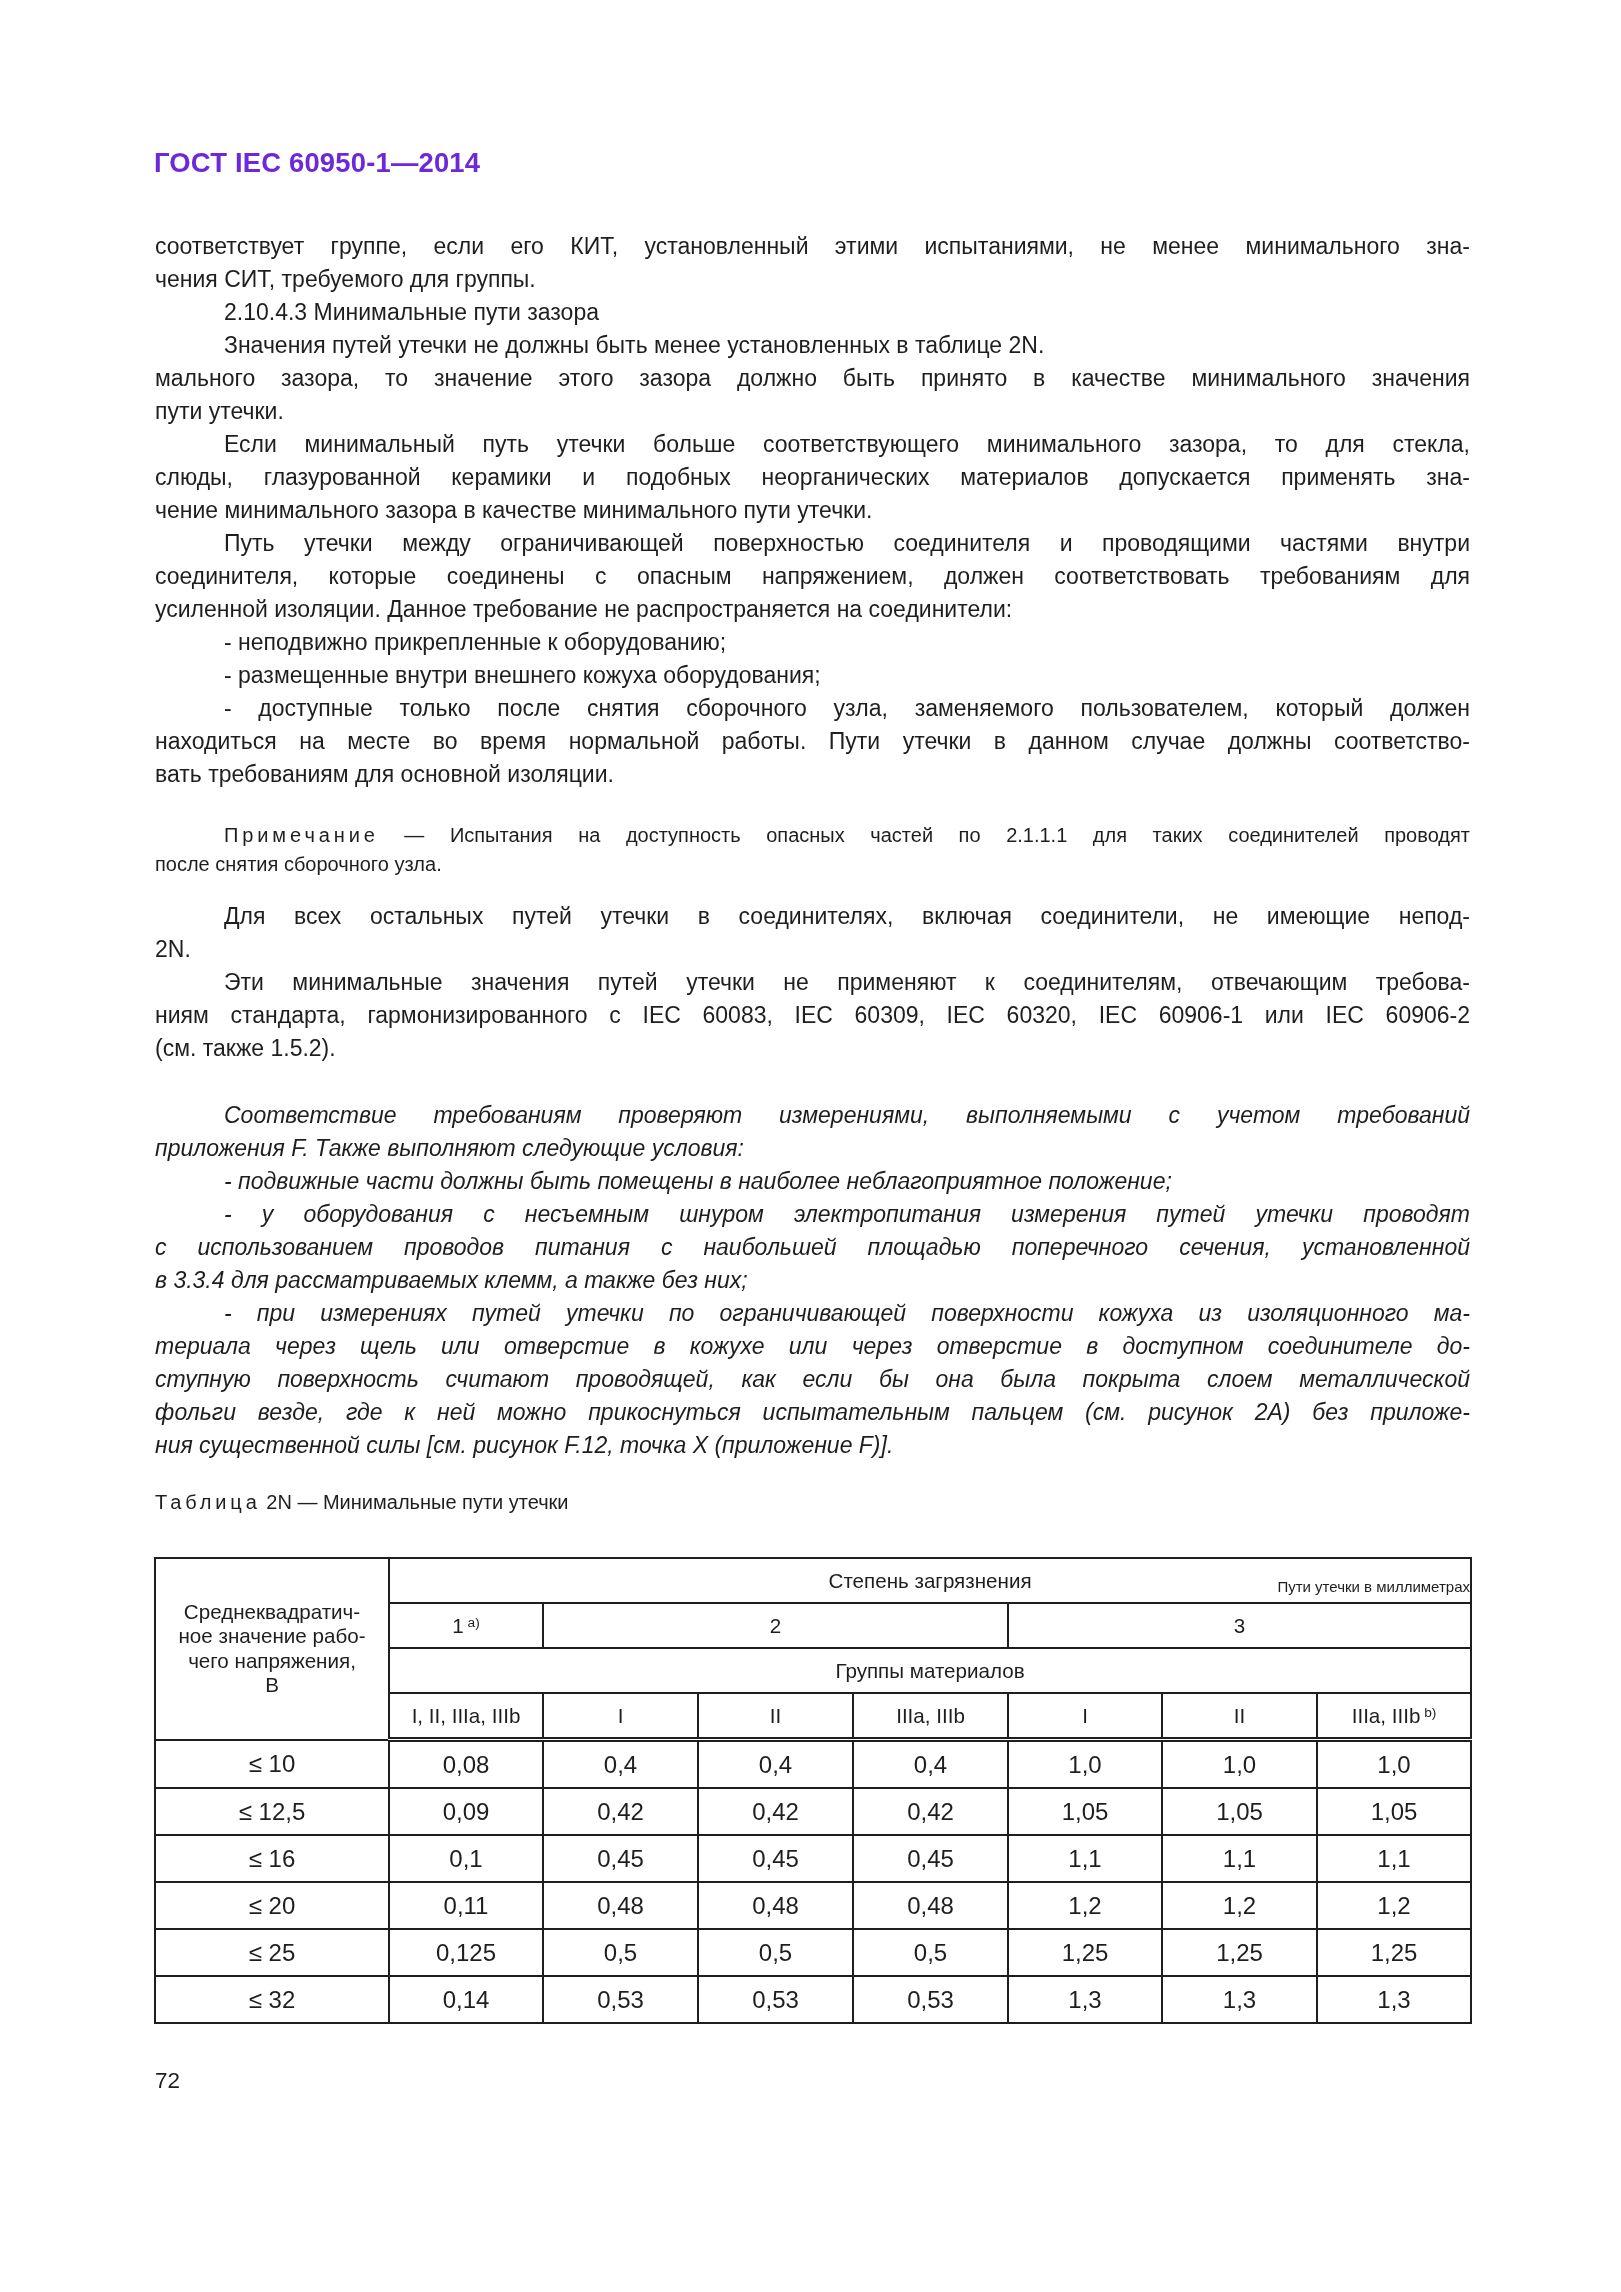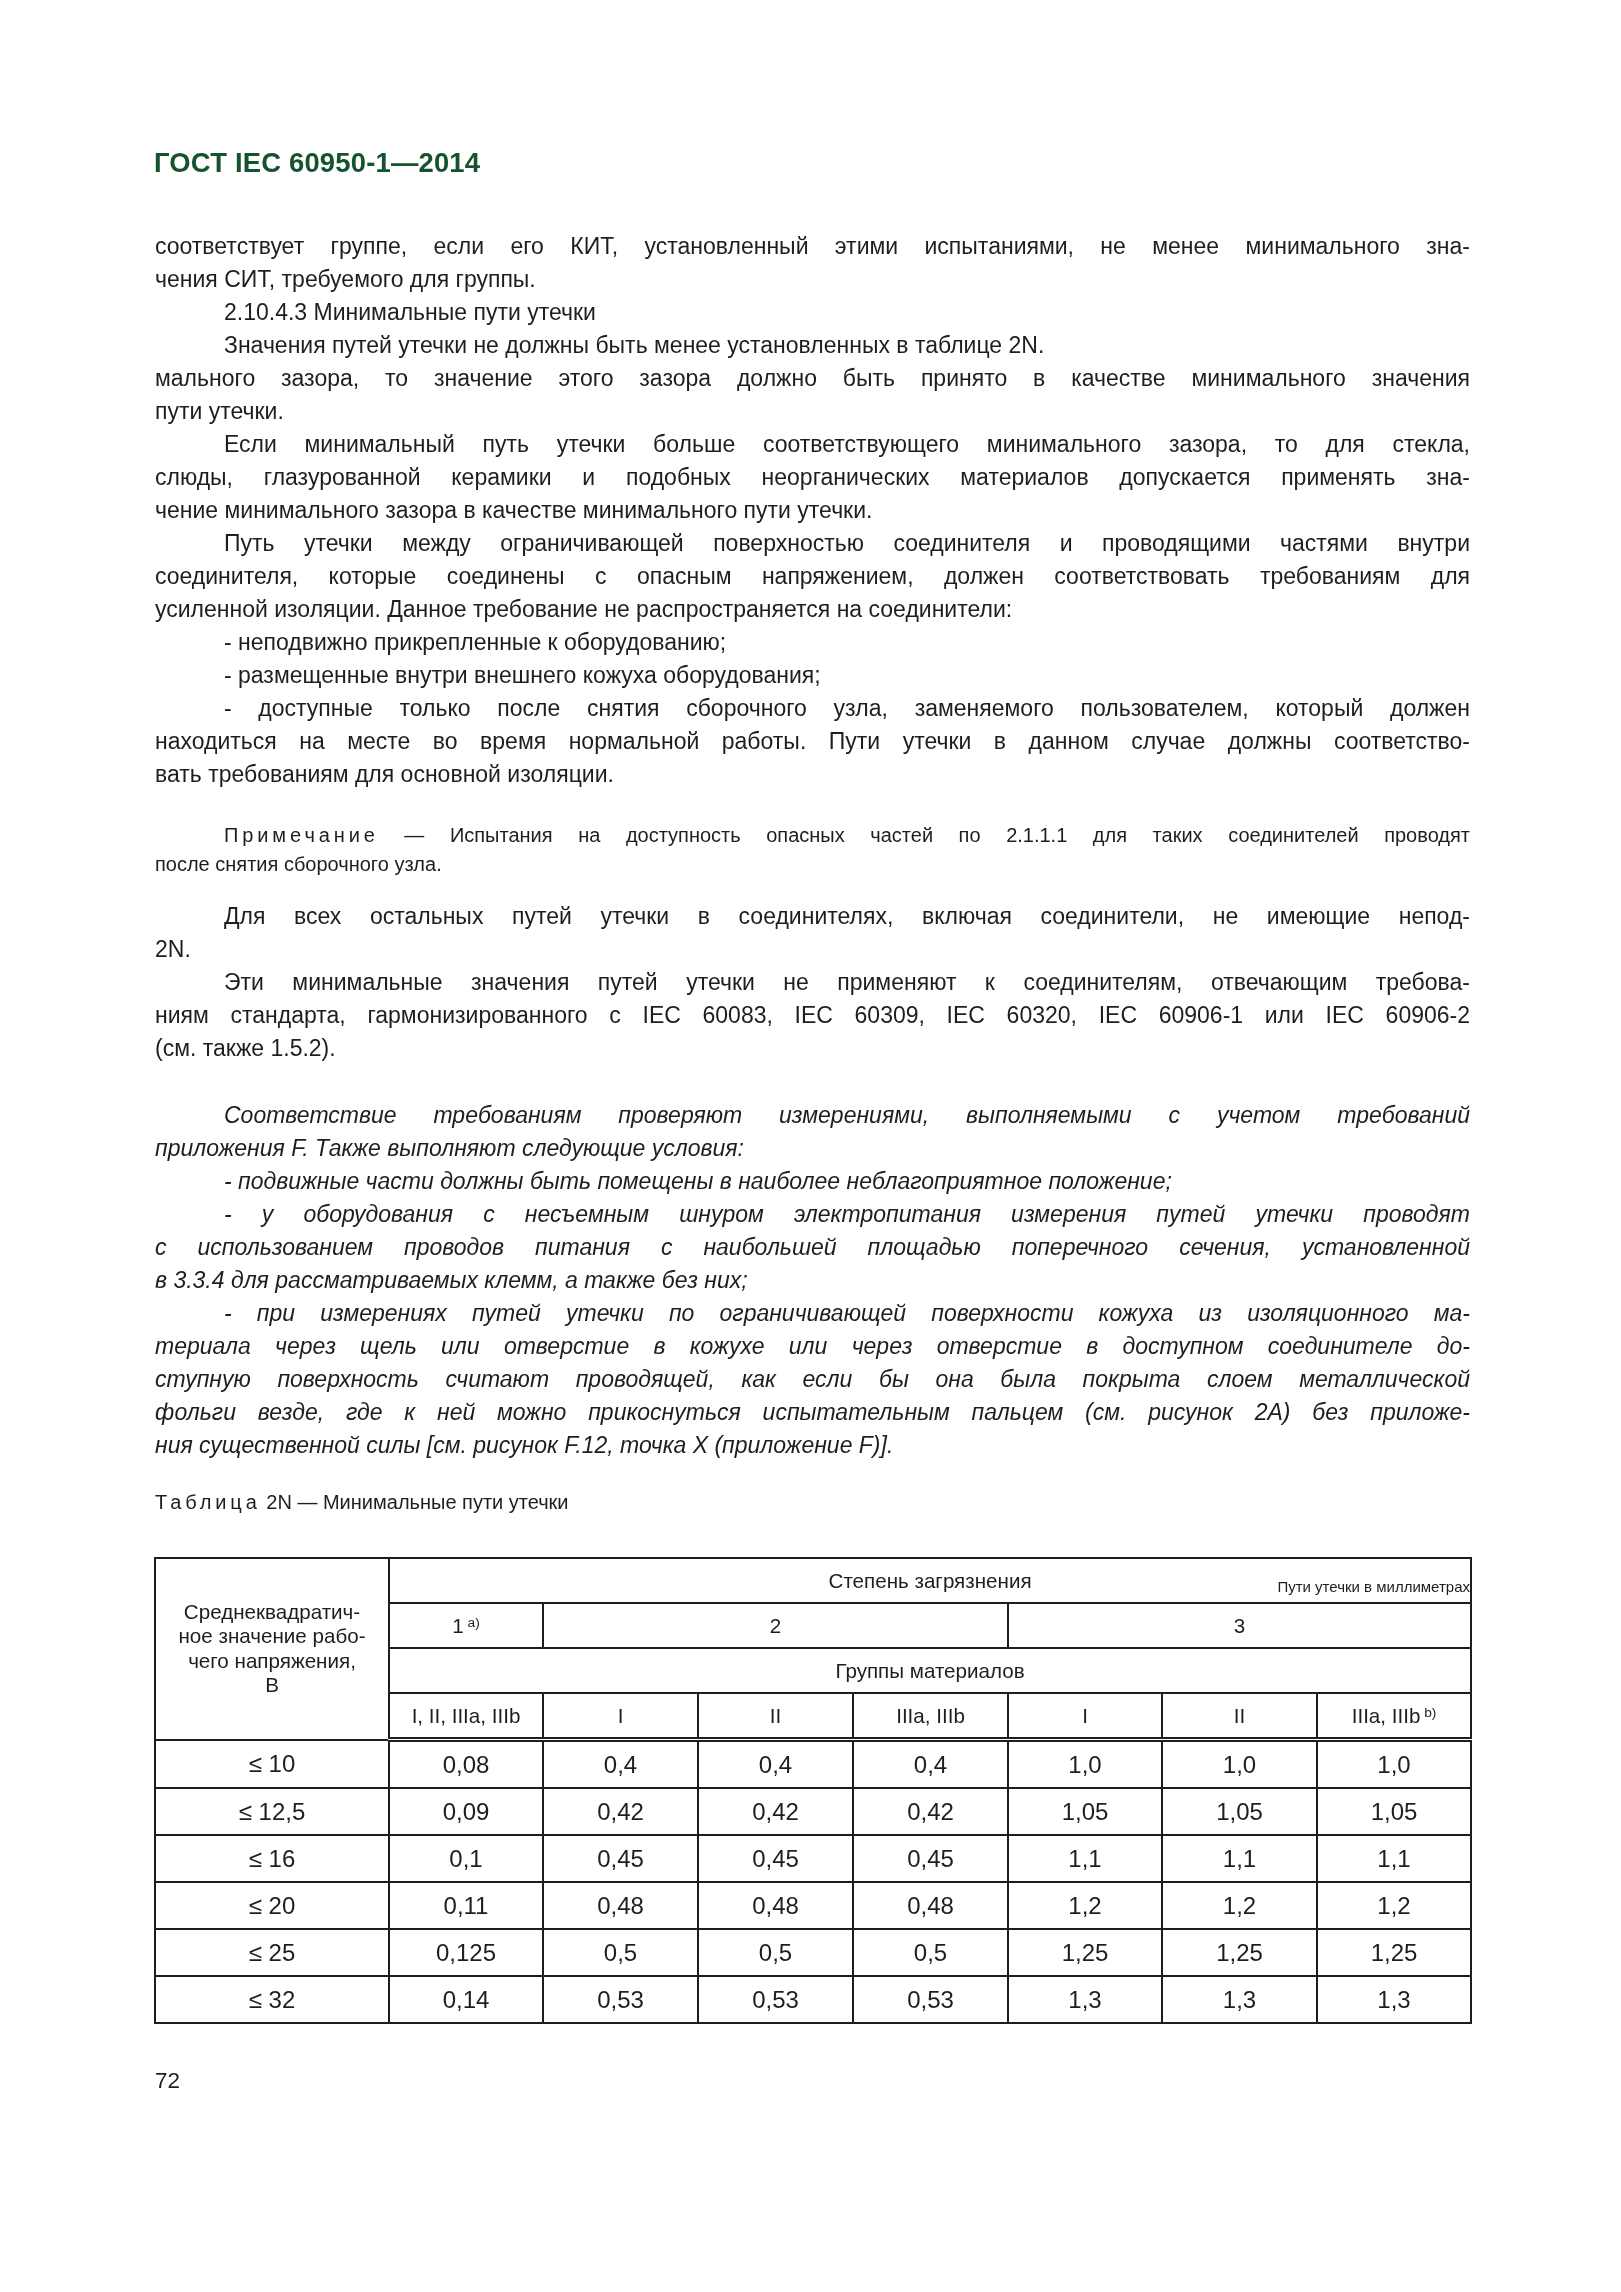--- a/index.html
+++ b/index.html
@@ -1,18 +1,18 @@
 <!DOCTYPE html>
 <html><head>
 <meta charset="utf-8">
 <style>
   html, body { margin:0; padding:0; background:#ffffff; }
   body { width:1621px; height:2293px; position:relative; overflow:hidden; color:#1e1e1e; font-family:"Liberation Sans", sans-serif; }
   .abs { position:absolute; }
-  .doc-header { left:154px; top:147px; font-size:27.4px; font-weight:bold; color:#14532d; letter-spacing:0.2px; }
+  .doc-header { left:154px; top:147px; font-size:27.4px; font-weight:bold; color:#6d28d9; letter-spacing:0.2px; }
   .textblock { position:absolute; left:155px; width:1315px; font-size:23px; line-height:33px; }
   .line { display:block; height:33px; white-space:nowrap; overflow:visible; text-align:justify; text-align-last:justify; }
   .line.last { text-align-last:left; }
   .line.ind { padding-left:69px; }
   .italic { font-style:italic; }
   .note { position:absolute; left:155px; width:1315px; font-size:20px; line-height:29px; }
   .note .line { height:29px; }
   .spaced { letter-spacing:3.9px; }
   .caption { left:155px; top:1491px; font-size:20px; }
   .units { right:151px; top:1578px; font-size:15px; }
@@ -26,21 +26,21 @@
   .page-num { left:155px; top:2068px; font-size:22.5px; }
 </style>
 </head>
 <body>
 
 <div class="abs doc-header">ГОСТ IEC 60950-1—2014</div>
 
 <div class="textblock" id="block1" style="top:230px;">
     <span class="line">соответствует группе, если его КИТ, установленный этими испытаниями, не менее минимального зна-</span>
     <span class="line last">чения СИТ, требуемого для группы.</span>
-    <span class="line ind last">2.10.4.3 Минимальные пути утечки</span>
+    <span class="line ind last">2.10.4.3 Минимальные пути зазора</span>
     <span class="line ind last">Значения путей утечки не должны быть менее установленных в таблице 2N.</span>
     <span class="line">мального зазора, то значение этого зазора должно быть принято в качестве минимального значения</span>
     <span class="line last">пути утечки.</span>
     <span class="line ind">Если минимальный путь утечки больше соответствующего минимального зазора, то для стекла,</span>
     <span class="line">слюды, глазурованной керамики и подобных неорганических материалов допускается применять зна-</span>
     <span class="line last">чение минимального зазора в качестве минимального пути утечки.</span>
     <span class="line ind">Путь утечки между ограничивающей поверхностью соединителя и проводящими частями внутри</span>
     <span class="line">соединителя, которые соединены с опасным напряжением, должен соответствовать требованиям для</span>
     <span class="line last">усиленной изоляции. Данное требование не распространяется на соединители:</span>
     <span class="line ind last">- неподвижно прикрепленные к оборудованию;</span>

